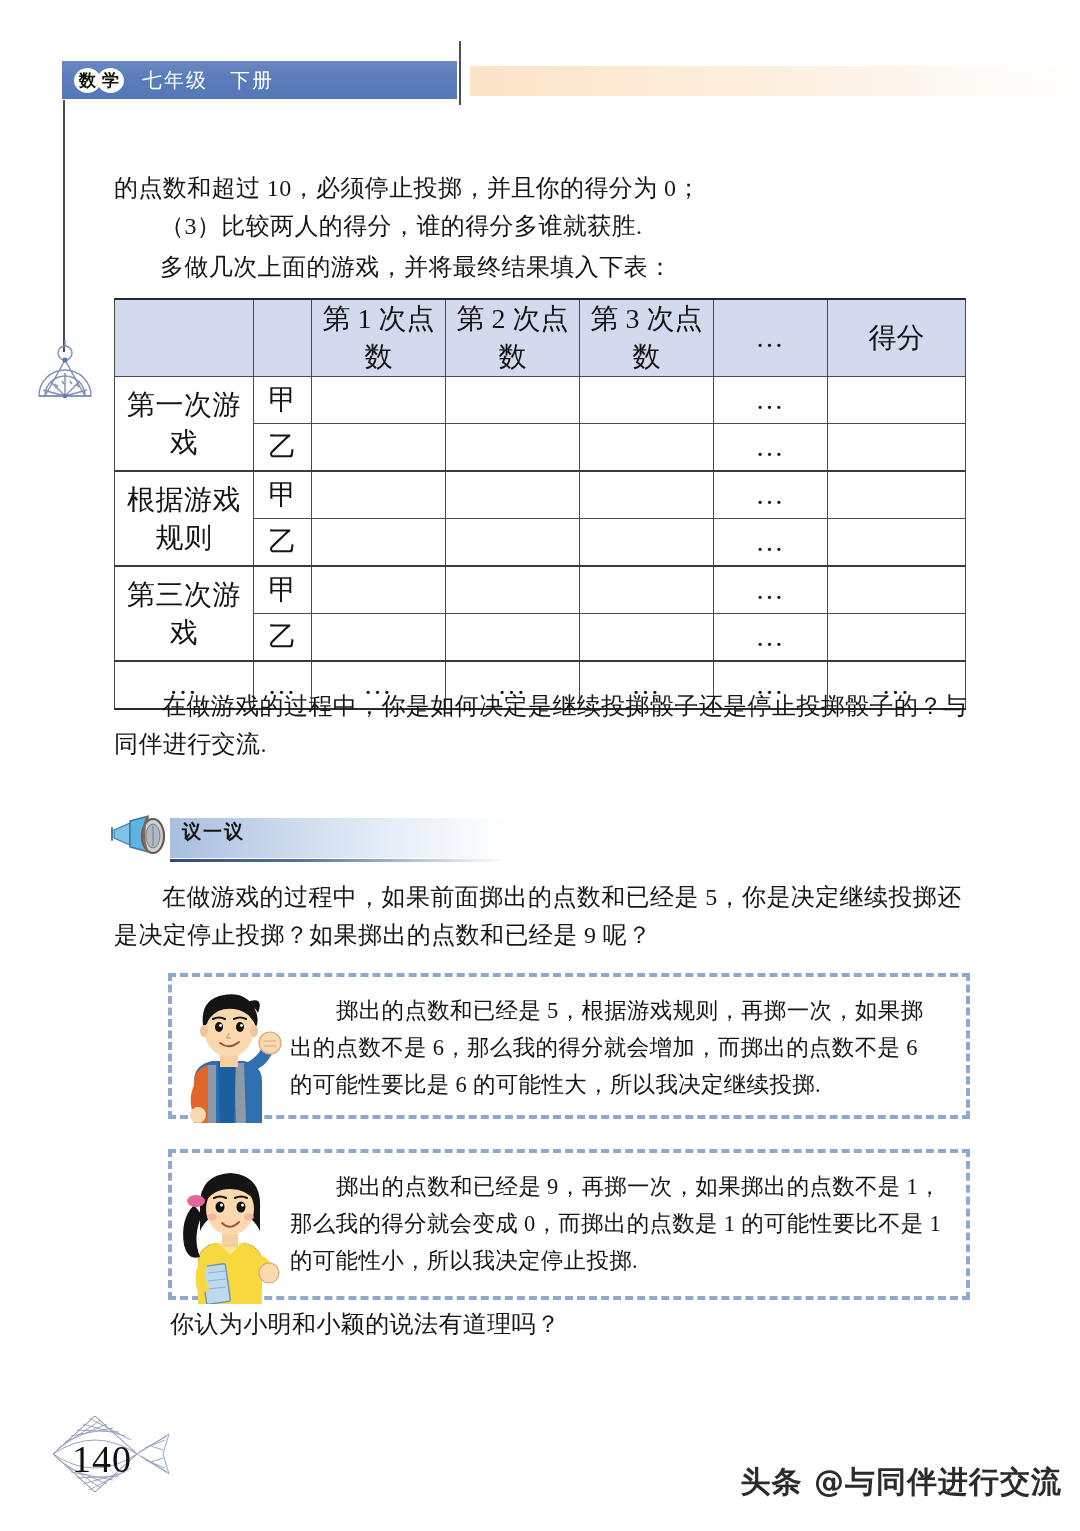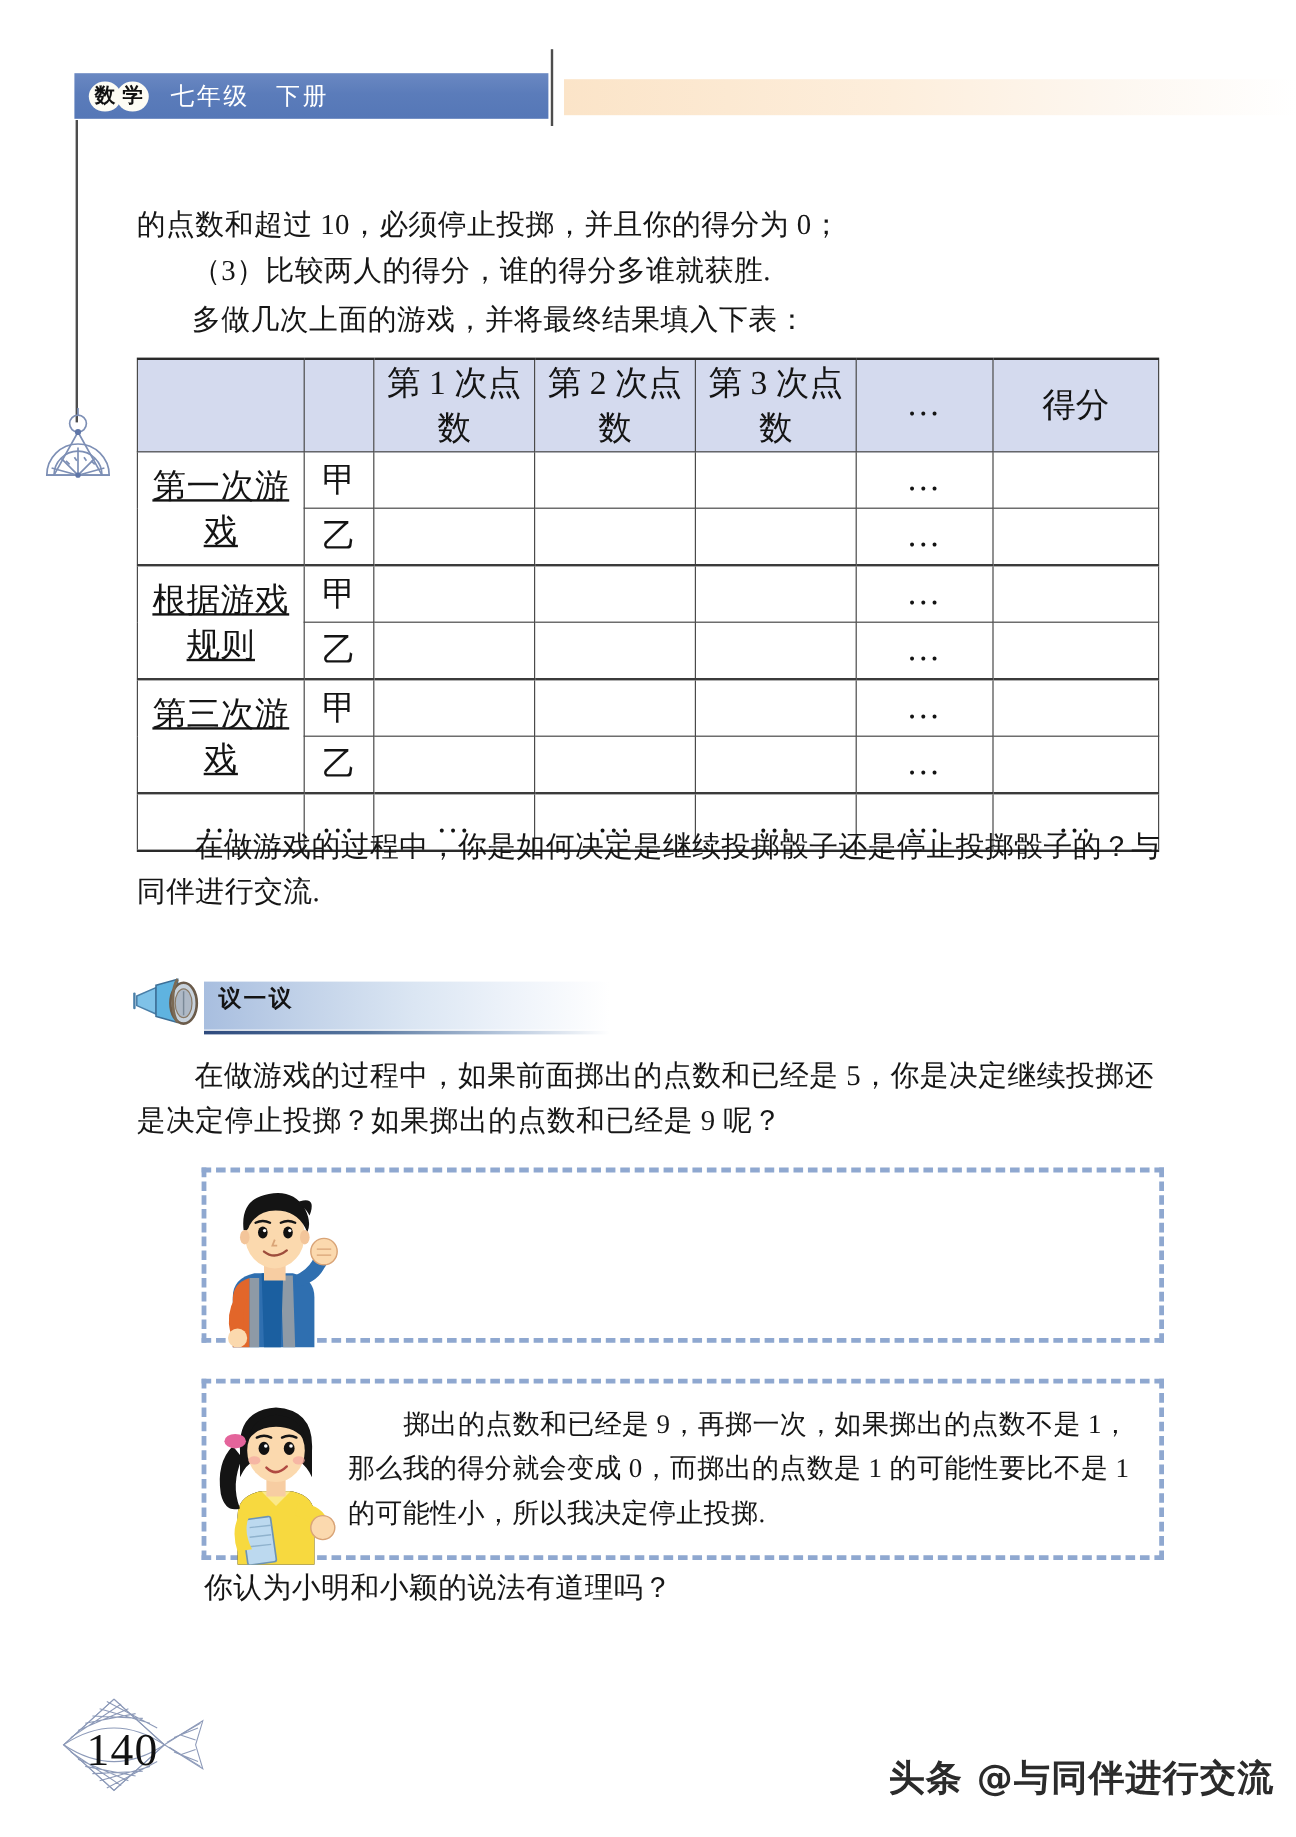--- a/index.html
+++ b/index.html
@@ -132,21 +132,21 @@
     padding: 0;
   }
   #results-table thead th {
     background: #d4daee;
     height: 46px;
   }
   #results-table tbody td { height: 46px; }
   #results-table .thick-top { border-top: 2.5px solid #2a2a2a; }
   #results-table .thick-bottom { border-bottom: 2.5px solid #2a2a2a; }
   #results-table .group-sep { border-top: 2px solid #3b3b3b; }
-  .label-cell { font-size: 21px; letter-spacing: 0.5px; text-decoration: underline; }
+  .label-cell { font-size: 21px; letter-spacing: 0.5px; }
   .who-cell { font-size: 21px; }
   .dots { letter-spacing: 2px; color: #222; }
 
   
   #discuss-section {
     position: absolute;
     left: 108px;
     top: 810px;
     width: 400px;
     height: 58px;
@@ -422,20 +422,21 @@
       <path d="M48 66 Q57 73 67 65" stroke="#9e4d3c" stroke-width="2" fill="none" stroke-linecap="round"></path>
 
       <path d="M74 96 Q92 92 98 80 Q104 72 100 66 Q94 62 90 70 Q86 80 74 86 Z" fill="#2f6fb0"></path>
       <circle cx="98" cy="66" r="11" fill="#fbd9ae" stroke="#d9a477" stroke-width="1.2"></circle>
       <path d="M92 64 L104 64 M92 69 L104 69" stroke="#d9a477" stroke-width="1.1"></path>
 
       <path d="M24 104 Q16 118 20 134 L32 134 Q28 118 34 106 Z" fill="#e2662a"></path>
       <circle cx="26" cy="138" r="8" fill="#fbd9ae"></circle>
     </svg>
   </div>
+  <div class="dialog-text">掷出的点数和已经是 5，根据游戏规则，再掷一次，如果掷出的点数不是 6，那么我的得分就会增加，而掷出的点数不是 6 的可能性要比是 6 的可能性大，所以我决定继续投掷.</div>
 </div>
 
 <div class="dialog-box" id="dialog-girl">
   <div class="avatar">
     <svg viewBox="0 0 118 151" width="118" height="151">
 
       <path d="M26 151 L26 110 Q26 94 44 90 L72 90 Q90 94 90 110 L90 151 Z" fill="#f5d games"></path>
       <path d="M26 151 L26 110 Q26 94 44 90 L72 90 Q90 94 90 110 L90 151 Z" fill="#f7d93f"></path>
 
       <path d="M46 90 L58 102 L70 90 Z" fill="#fbe98a"></path>

